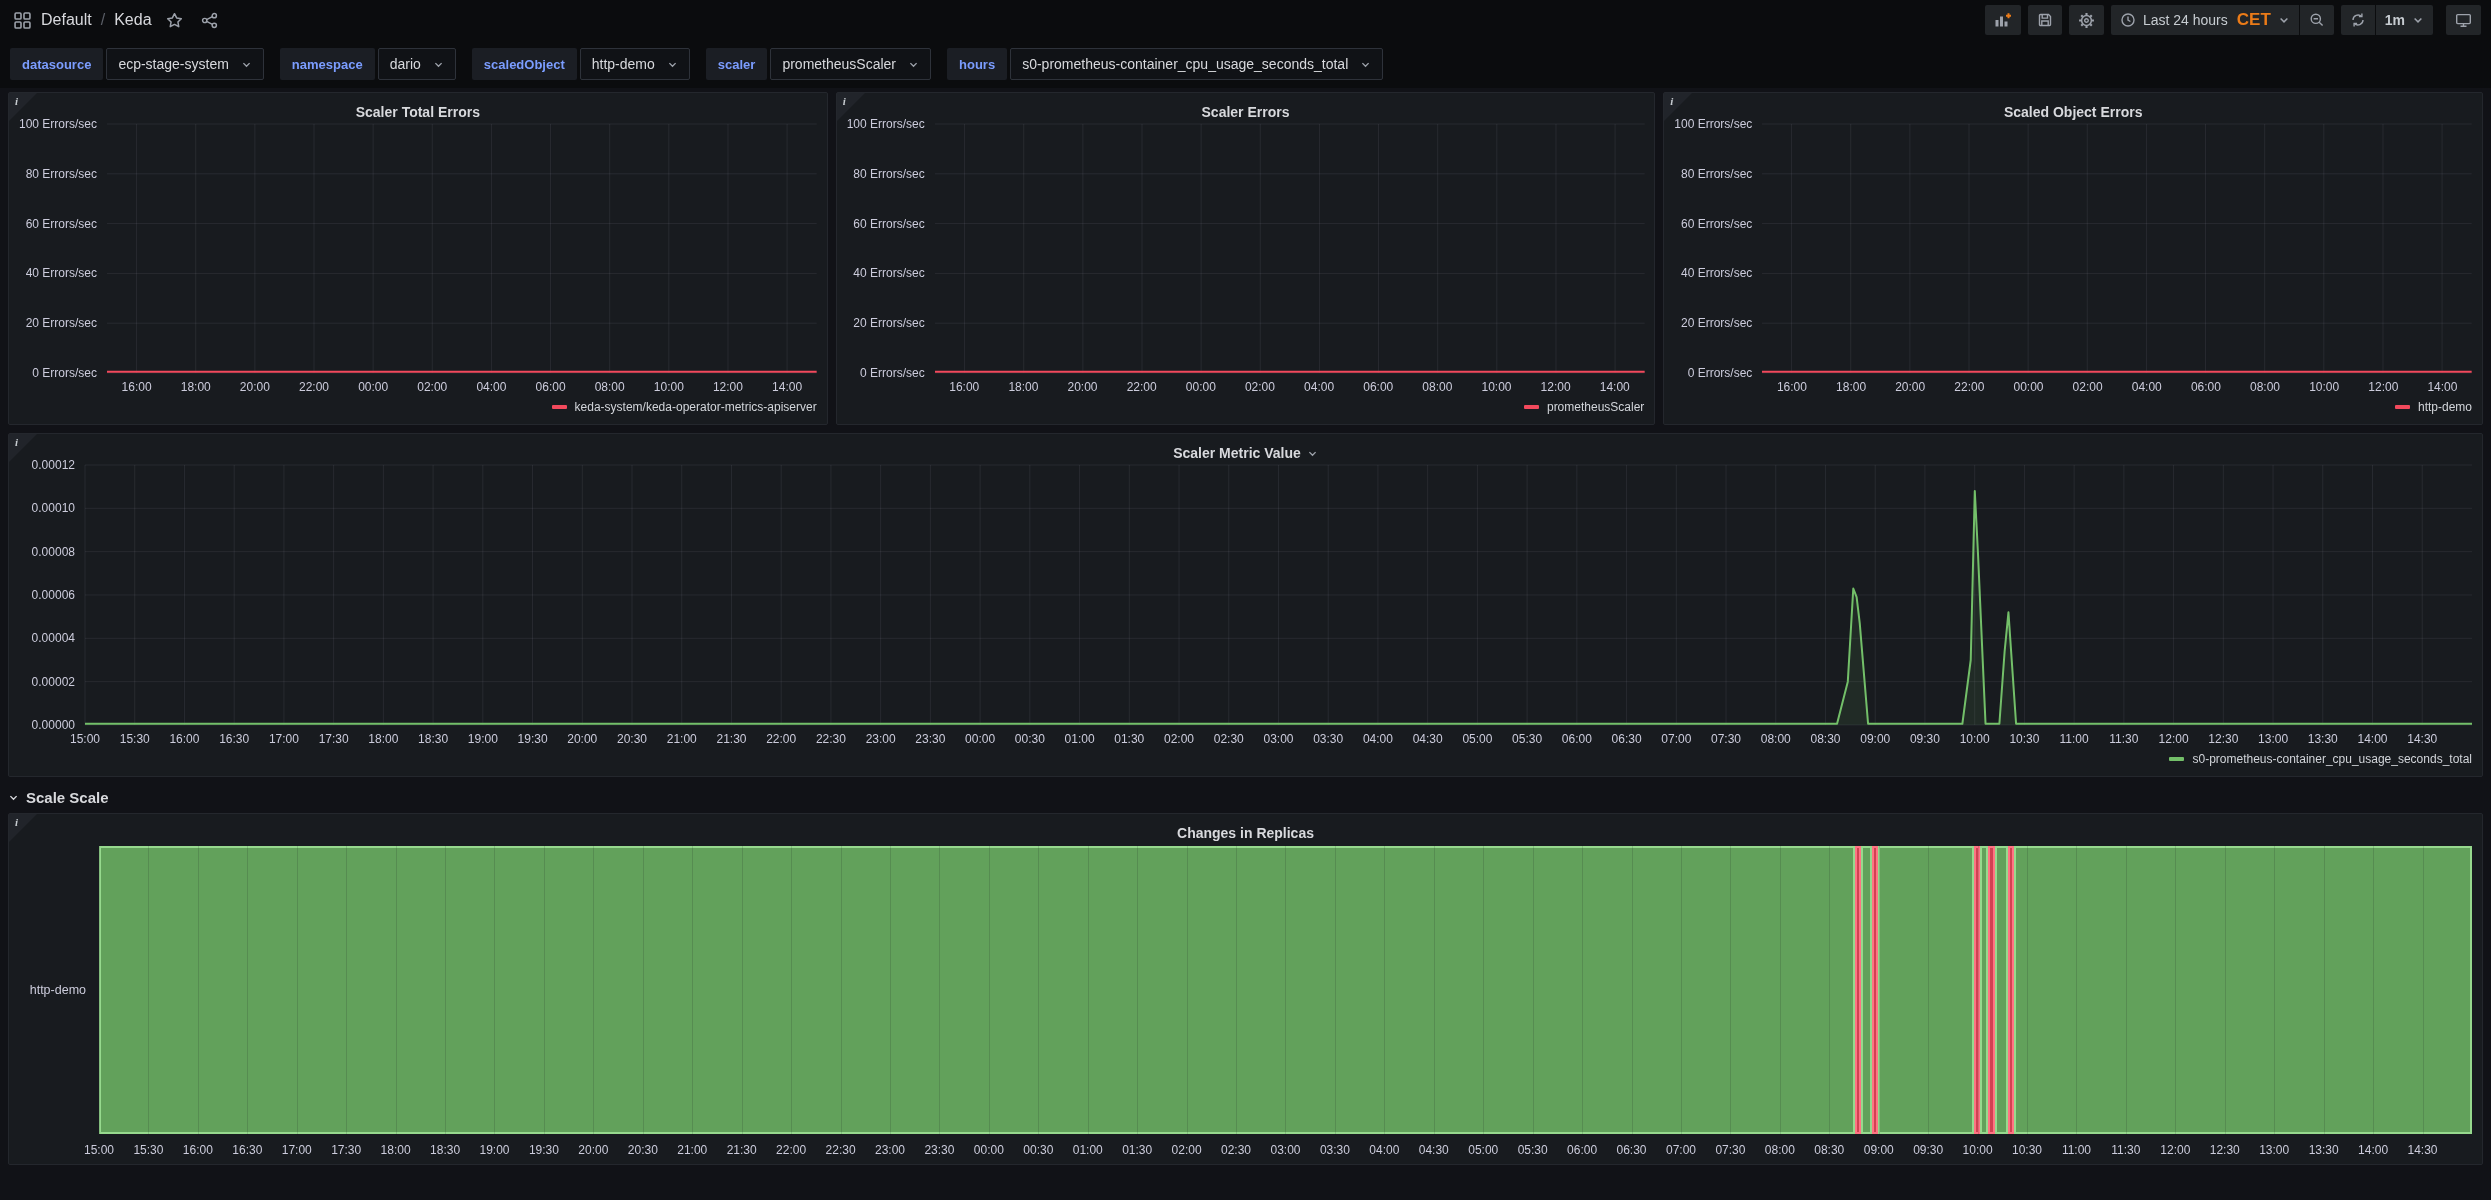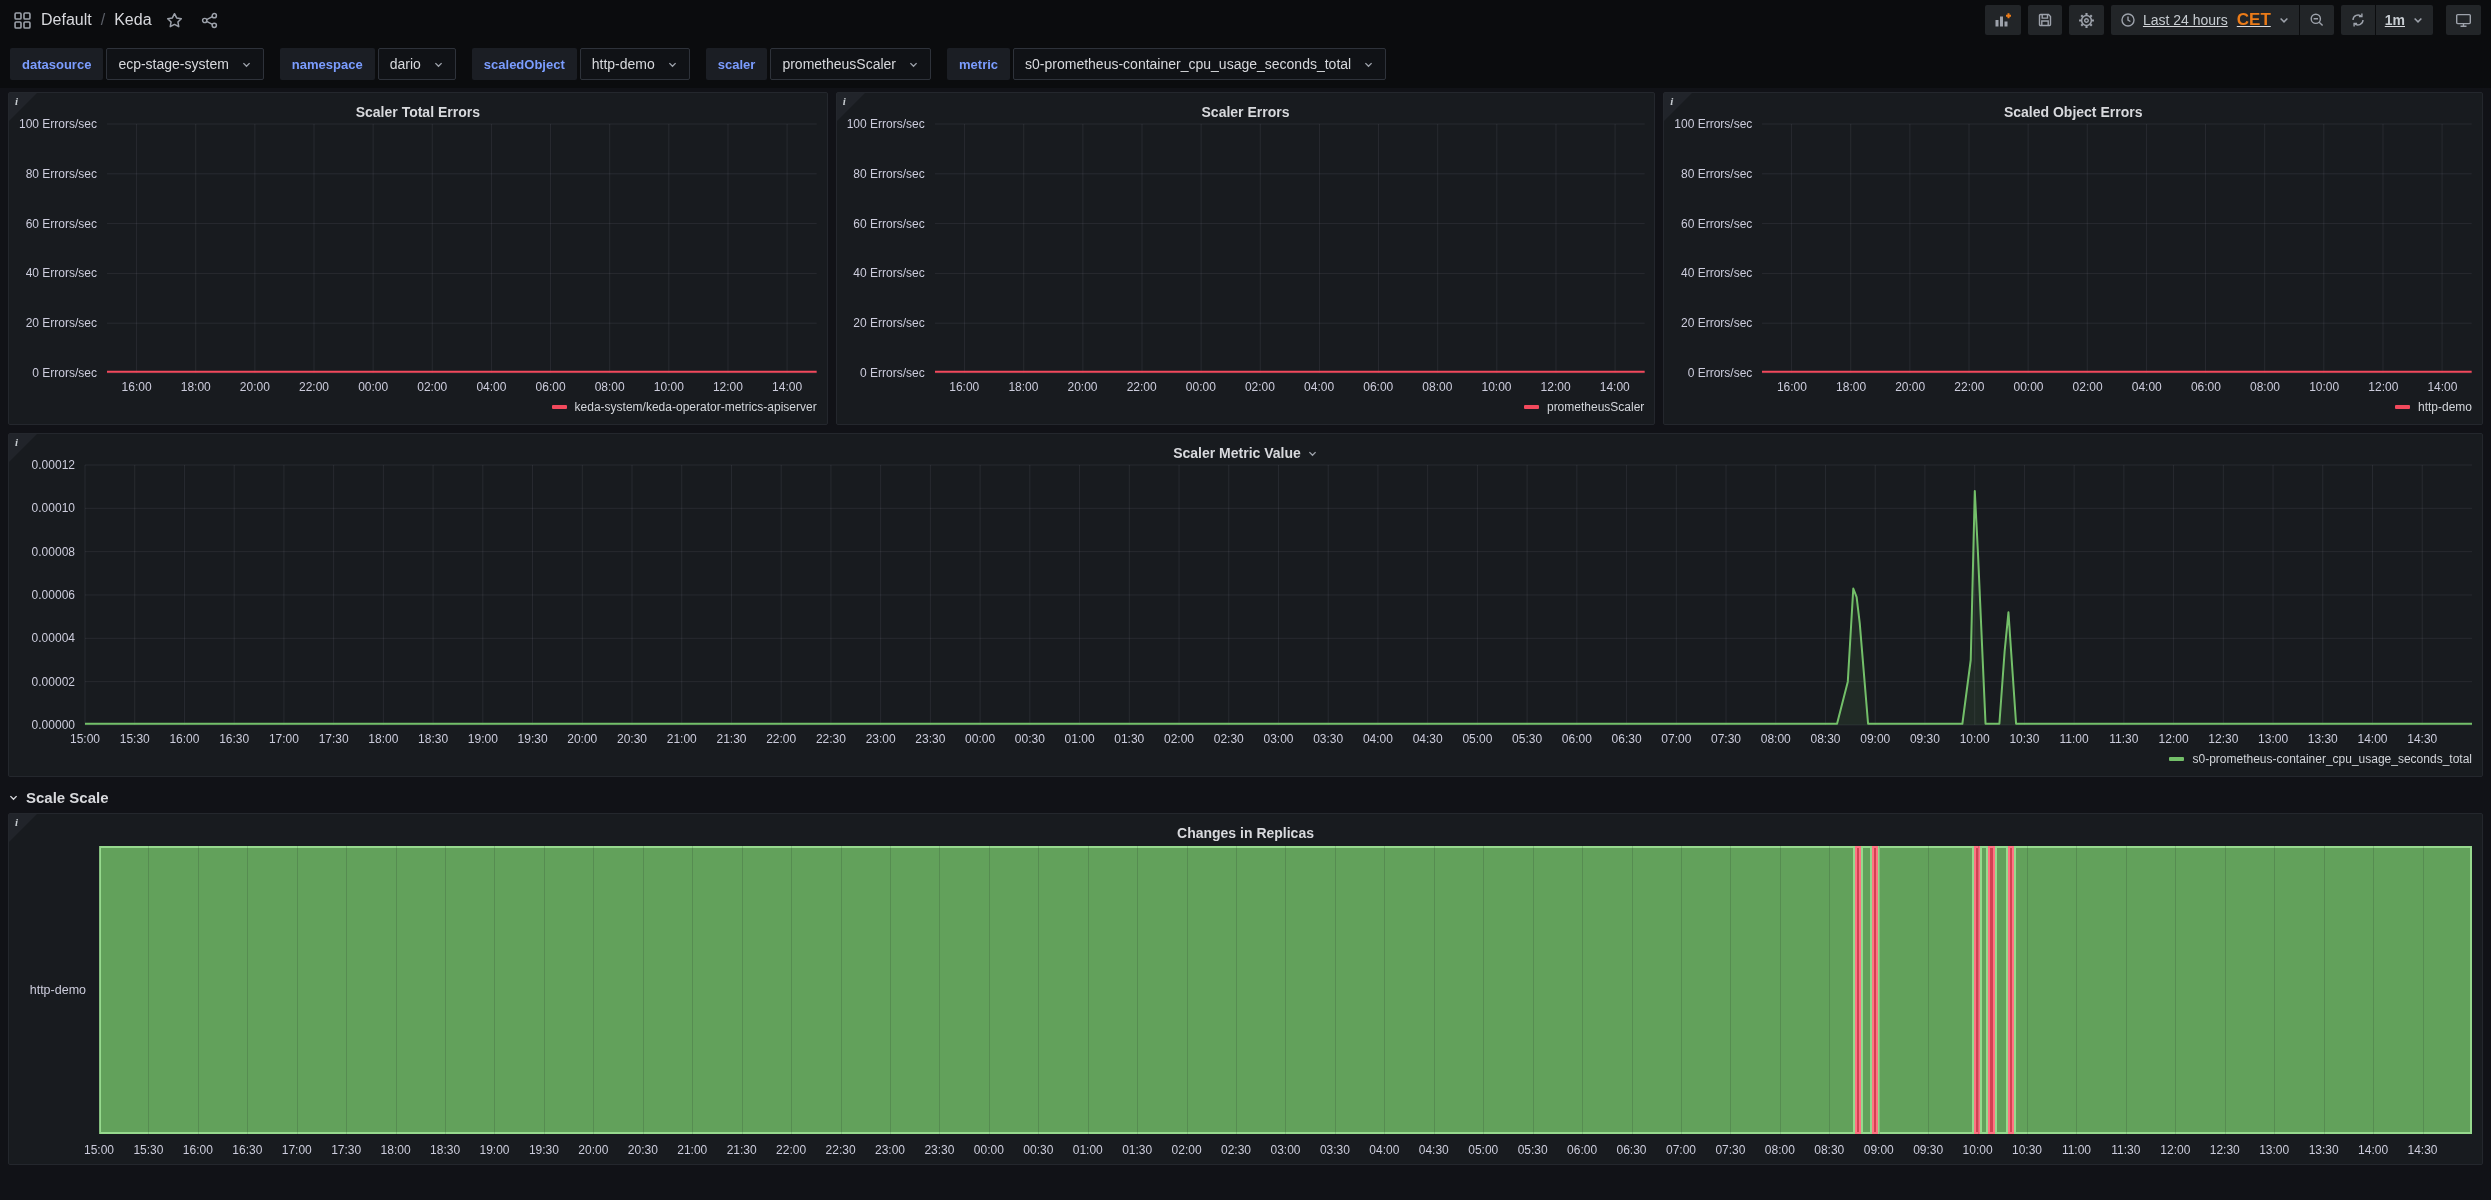--- a/index.html
+++ b/index.html
@@ -11,21 +11,21 @@
   }
   svg{display:block;}
   .icon{color:#9da2ab;}
 
   
   .topbar{height:40px;background:#0b0c0e;display:flex;align-items:center;justify-content:space-between;padding:0 10px;}
   .tb-left{display:flex;align-items:center;gap:10px;padding-left:4px;}
   .breadcrumb{display:flex;align-items:center;gap:9px;font-size:16px;font-weight:500;color:#d8d9dd;}
   .breadcrumb .sep{color:#5a5e66;font-weight:400;}
   .icon-btn{background:none;border:none;padding:4px;display:flex;align-items:center;justify-content:center;cursor:pointer;color:#9da2ab;border-radius:2px;}
-  .tb-right{display:flex;align-items:center;gap:7px;text-decoration:underline;}
+  .tb-right{display:flex;align-items:center;gap:7px;}
   .btn{height:30px;background:#222528;border:none;border-radius:2px;color:#c7ccd1;display:flex;align-items:center;gap:7px;padding:0 9px;font-size:14px;font-family:inherit;cursor:pointer;}
   .btn-group{display:flex;align-items:stretch;background:#222528;border-radius:2px;}
   .btn-group .btn{background:transparent;border-radius:0;}
   .btn-group .btn + .btn{border-left:1px solid #0b0c0e;}
   .tz{color:#EB7B18;font-weight:700;font-size:17px;margin-left:2px;}
   .kiosk{margin-left:6px;}
 
   
   .subbar{height:48px;background:#0b0c0e;display:flex;align-items:center;gap:16px;padding:0 10px;}
   .var-pair{display:flex;align-items:center;gap:3px;}
@@ -230,21 +230,21 @@
     <span class="var-value">
       <span>prometheusScaler</span>
       <span class="icon">
           <svg width="11" height="11" viewBox="0 0 16 16" fill="none" stroke="currentColor" stroke-width="2">
             <path d="M3.5 6l4.5 4.5L12.5 6"></path>
           </svg>
         </span>
     </span>
   </div>
   <div class="var-pair">
-    <span class="var-label">metric</span>
+    <span class="var-label">hours</span>
     <span class="var-value">
       <span>s0-prometheus-container_cpu_usage_seconds_total</span>
       <span class="icon">
           <svg width="11" height="11" viewBox="0 0 16 16" fill="none" stroke="currentColor" stroke-width="2">
             <path d="M3.5 6l4.5 4.5L12.5 6"></path>
           </svg>
         </span>
     </span>
   </div>
 </div>

